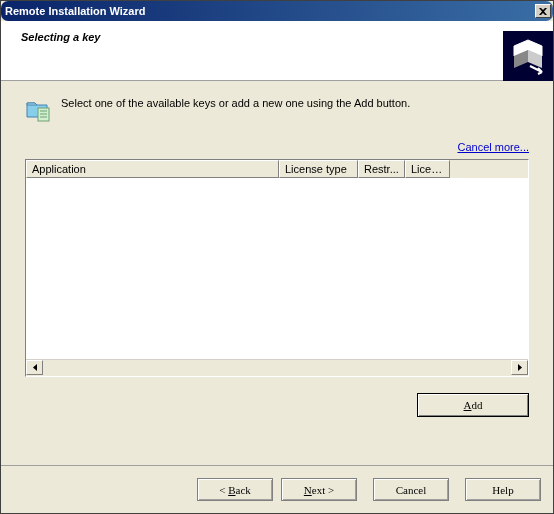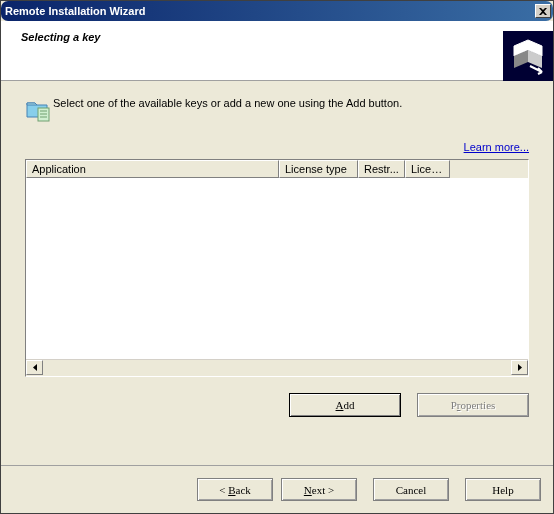--- a/index.html
+++ b/index.html
@@ -74,21 +74,21 @@
   }
   .content {
     flex: 1;
     padding: 14px 24px 10px 24px;
     display: flex;
     flex-direction: column;
   }
   .instruction-row {
     display: flex;
     align-items: flex-start;
-    gap: 0;
+    gap: 8px;
     margin-bottom: 18px;
   }
   .folder-icon {
     width: 28px;
     height: 28px;
     flex-shrink: 0;
   }
   .instruction-text {
     padding-top: 2px;
     color: #000;
@@ -229,21 +229,21 @@
           <rect x="13" y="13" width="11" height="13" fill="#d0f0d0" stroke="#70a070"></rect>
           <line x1="15" y1="16" x2="22" y2="16" stroke="#70a070"></line>
           <line x1="15" y1="19" x2="22" y2="19" stroke="#70a070"></line>
           <line x1="15" y1="22" x2="22" y2="22" stroke="#70a070"></line>
         </svg>
       </div>
       <span class="instruction-text">Select one of the available keys or add a new one using the Add button.</span>
     </div>
 
     <div class="learn-row">
-      <a class="learn-link">Learn more...</a>
+      <a class="learn-link">Cancel more...</a>
     </div>
 
     <div class="listview">
       <div class="lv-header">
         <div class="lv-col" style="width:253px">Application</div>
         <div class="lv-col" style="width:79px">License type</div>
         <div class="lv-col" style="width:47px">Restr...</div>
         <div class="lv-col" style="width:45px">Licen...</div>
       </div>
       <div class="lv-body"></div>
@@ -256,21 +256,20 @@
         <div class="scroll-btn">
           <svg width="4" height="7" viewBox="0 0 4 7">
               <polygon points="0,0 4,3.5 0,7" fill="#000"></polygon>
             </svg>
         </div>
       </div>
     </div>
 
     <div class="btn-row">
       <button class="btn default"><span></span><span class="u">A</span><span>dd</span></button>
-      <button class="btn disabled"><span>P</span><span class="u">r</span><span>operties</span></button>
     </div>
 
   </div>
 
   <div class="footer">
     <button class="btn"><span>&lt; </span><span class="u">B</span><span>ack</span></button>
     <button class="btn"><span></span><span class="u">N</span><span>ext &gt;</span></button>
     <button class="btn" style="margin-left:8px">Cancel</button>
     <button class="btn" style="margin-left:8px">Help</button>
   </div>

